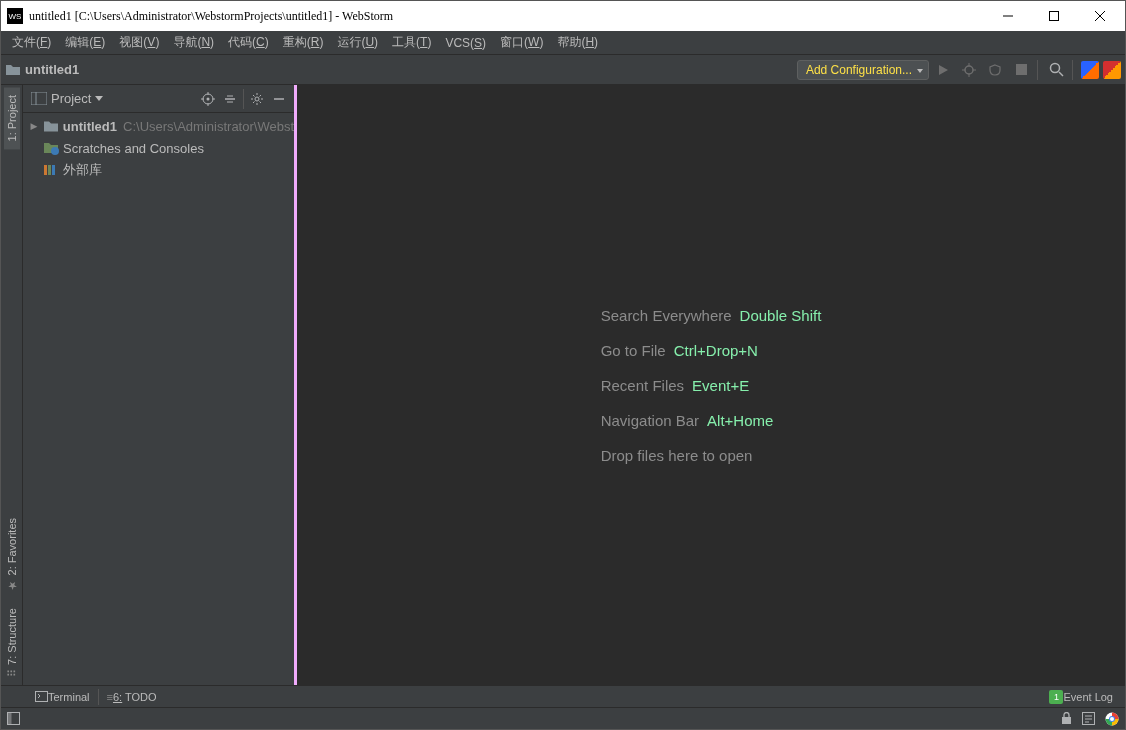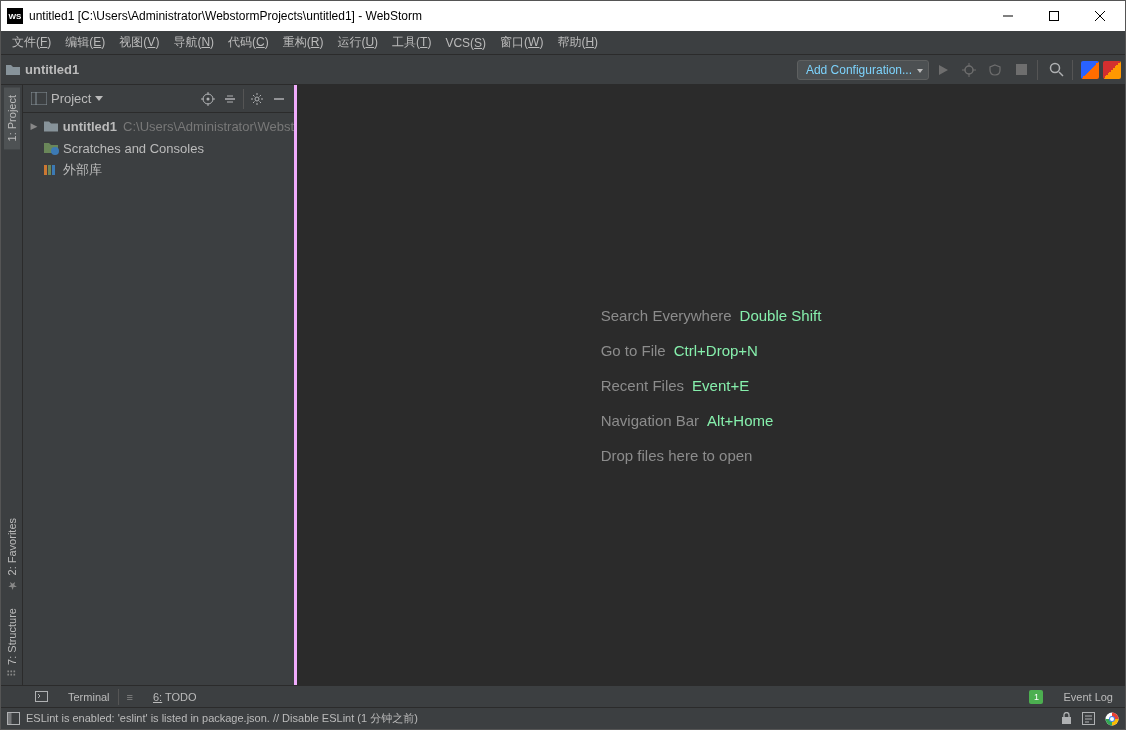--- a/index.html
+++ b/index.html
@@ -2,37 +2,37 @@
 <html><head>
 <meta charset="utf-8">
 <style>
 * { margin: 0; padding: 0; box-sizing: border-box; font-family: "Segoe UI", "Microsoft YaHei", sans-serif; }
 html, body { width: 1126px; height: 730px; overflow: hidden; background: #fff; }
 
 .window { width: 1126px; height: 730px; display: flex; flex-direction: column; border: 1px solid #555; }
 
 
 .titlebar { height: 30px; background: #fff; display: flex; align-items: center; padding: 0 2px 0 6px; color: #000; font-size: 12px; }
-.titlebar .ws-logo { width: 16px; height: 16px; background: #000; color: #fff; font-size: 8px; font-weight: bold; display: flex; align-items: center; justify-content: center; margin-right: 6px; }
-.titlebar .title-text { flex: 1; }
+.titlebar .ws-logo { width: 16px; height: 16px; background: #000; color: #fff; font-size: 8px; font-weight: normal; display: flex; align-items: center; justify-content: center; margin-right: 6px; }
+.titlebar .title-text { flex: 1; font-family: Liberation Serif, serif; }
 .titlebar .win-btn { width: 46px; height: 30px; display: flex; align-items: center; justify-content: center; color: #000; }
 .titlebar .win-btn svg { width: 10px; height: 10px; }
 
 
 .menubar { height: 24px; background: #3c3f41; display: flex; align-items: center; padding: 0 4px; border-bottom: 1px solid #2b2b2b; }
 .menubar .menu-item { color: #bbbbbb; font-size: 12px; padding: 18px 7px; cursor: default; }
 .menubar .menu-item u { text-decoration: underline; }
 
 
 .navbar { height: 30px; background: #3c3f41; display: flex; align-items: center; padding: 0 4px; border-bottom: 1px solid #2b2b2b; }
 .navbar .nav-left { display: flex; align-items: center; gap: 4px; }
 .navbar .folder-icon { width: 16px; height: 13px; }
 .navbar .nav-project { color: #bbbbbb; font-size: 13px; font-weight: bold; }
 .navbar .spacer { flex: 1; }
-.navbar .add-config { background: #4c5052; border: 1px solid #5e6060; color: #7dd3fc; font-size: 12px; padding: 2px 16px 2px 8px; border-radius: 3px; position: relative; }
+.navbar .add-config { background: #4c5052; border: 1px solid #5e6060; color: #fde047; font-size: 12px; padding: 2px 16px 2px 8px; border-radius: 3px; position: relative; }
 .navbar .add-config::after { content: ""; position: absolute; right: 5px; top: 8px; border-left: 3px solid transparent; border-right: 3px solid transparent; border-top: 4px solid #bbb; }
 .navbar .tb-btn { width: 24px; height: 24px; display: flex; align-items: center; justify-content: center; color: #6e6e6e; margin-left: 2px; }
 .navbar .tb-btn.active { color: #afb1b3; }
 .navbar .sep { width: 1px; height: 20px; background: #555; margin: 0 4px; }
 .navbar .color-icon { width: 18px; height: 18px; border-radius: 2px; margin-left: 4px; }
 
 
 .main { flex: 1; display: flex; background: #2b2b2b; min-height: 0; }
 
 
@@ -61,21 +61,21 @@
 .tree-row.indent { padding-left: 16px; }
 
 
 .editor { flex: 1; background: #2b2b2b; display: flex; align-items: center; justify-content: center; }
 .empty-hints { color: #8c8c8c; font-size: 15px; }
 .empty-hints .hint-row { margin: 18px 0; }
 .empty-hints .shortcut { color: #86efac; margin-left: 8px; }
 
 
 .bottom-tools { height: 22px; background: #3c3f41; display: flex; align-items: center; border-top: 1px solid #2b2b2b; padding: 0 4px; font-size: 11px; color: #bbbbbb; }
-.bottom-tools .bt-item { display: flex; align-items: center; gap: 20px; padding: 2px 8px; cursor: default; }
+.bottom-tools .bt-item { display: flex; align-items: center; gap: 0; padding: 2px 8px; cursor: default; }
 .bottom-tools .bt-sep { width: 1px; height: 16px; background: #555; }
 .bottom-tools .bt-spacer { flex: 1; }
 .bottom-tools .bt-badge { width: 14px; height: 14px; background: #4caf50; border-radius: 2px; color: #fff; font-size: 9px; display: flex; align-items: center; justify-content: center; }
 
 
 .statusbar { height: 22px; background: #3c3f41; display: flex; align-items: center; padding: 0 6px; font-size: 11px; color: #bbbbbb; border-top: 1px solid #2b2b2b; }
 .statusbar .st-icon { margin-right: 6px; color: #afb1b3; }
 .statusbar .st-spacer { flex: 1; }
 .statusbar .st-right-icon { margin-left: 10px; }
 
@@ -291,21 +291,20 @@
     </div>
   </div>
 
   <div class="statusbar">
     <span class="st-icon">
       <svg width="13" height="13" viewBox="0 0 13 13">
           <rect x="0.5" y="0.5" width="12" height="12" fill="none" stroke="#afb1b3"></rect>
           <rect x="0.5" y="0.5" width="4" height="12" fill="#afb1b3" opacity="0.5"></rect>
         </svg>
     </span>
-    <span>ESLint is enabled: 'eslint' is listed in package.json. // Disable ESLint (1 分钟之前)</span>
     <div class="st-spacer"></div>
     <span class="st-right-icon">
       <svg width="11" height="13" viewBox="0 0 11 13">
           <rect x="1" y="5" width="9" height="7" fill="#afb1b3"></rect>
           <path d="M3 5V3a2.5 2.5 0 015 0v2" fill="none" stroke="#afb1b3" stroke-width="1.3"></path>
         </svg>
     </span>
     <span class="st-right-icon">
       <svg width="13" height="13" viewBox="0 0 13 13">
           <rect x="0.5" y="0.5" width="12" height="12" fill="none" stroke="#afb1b3"></rect>

